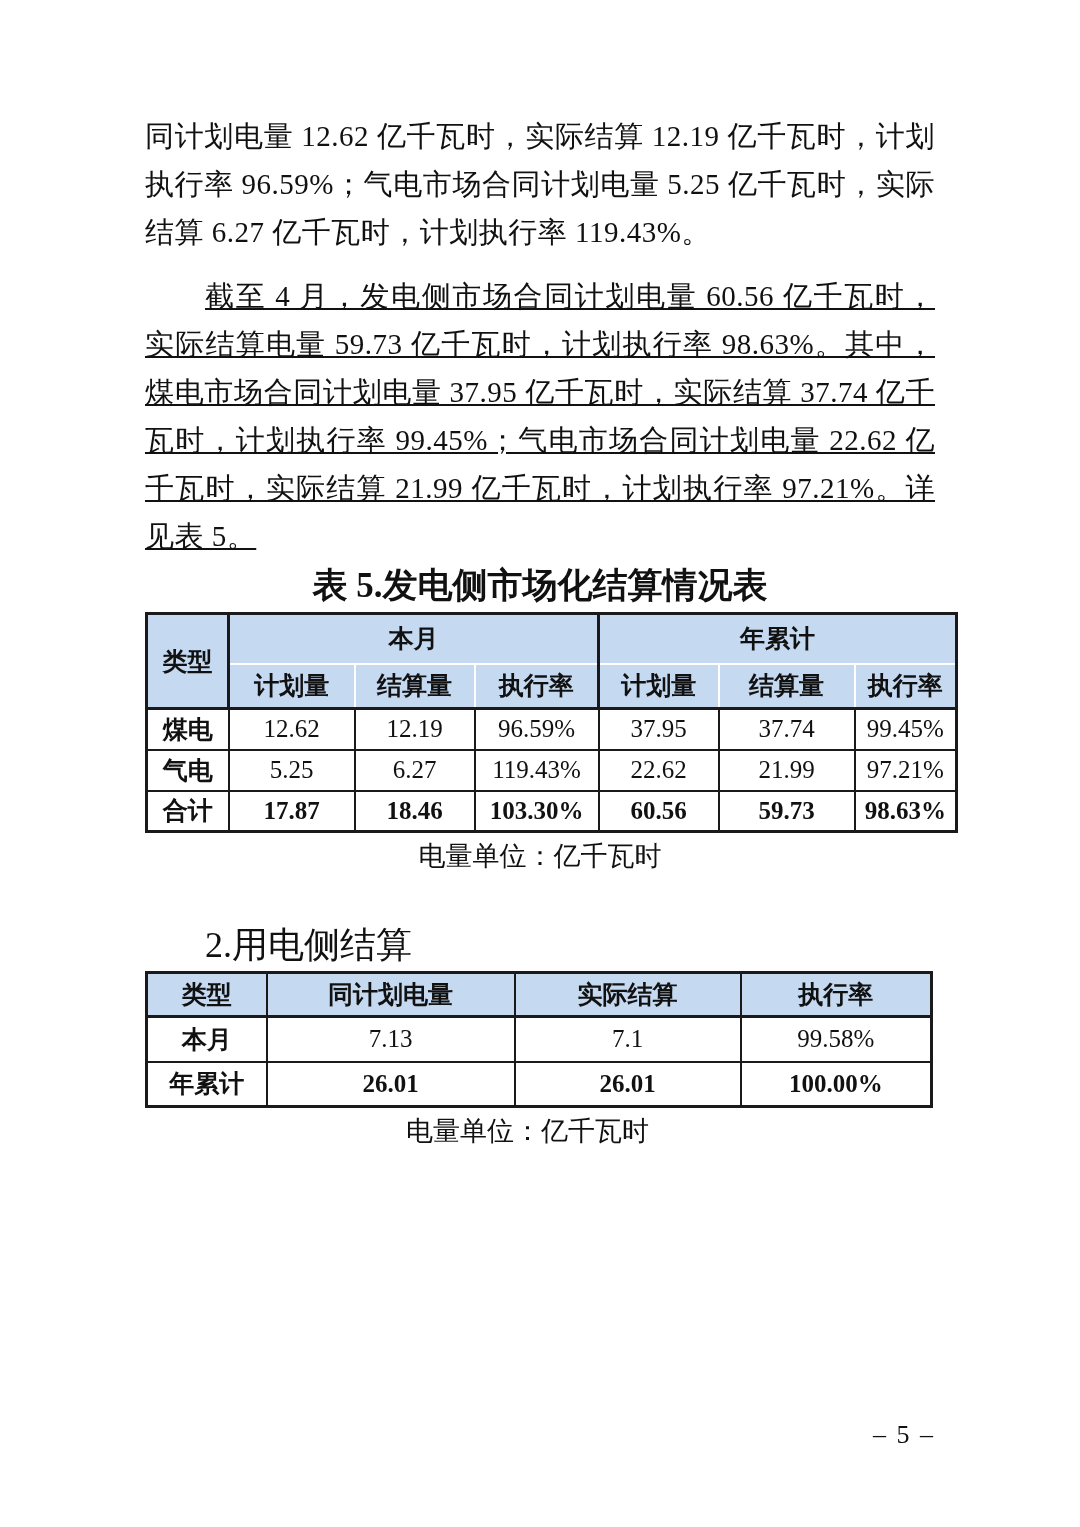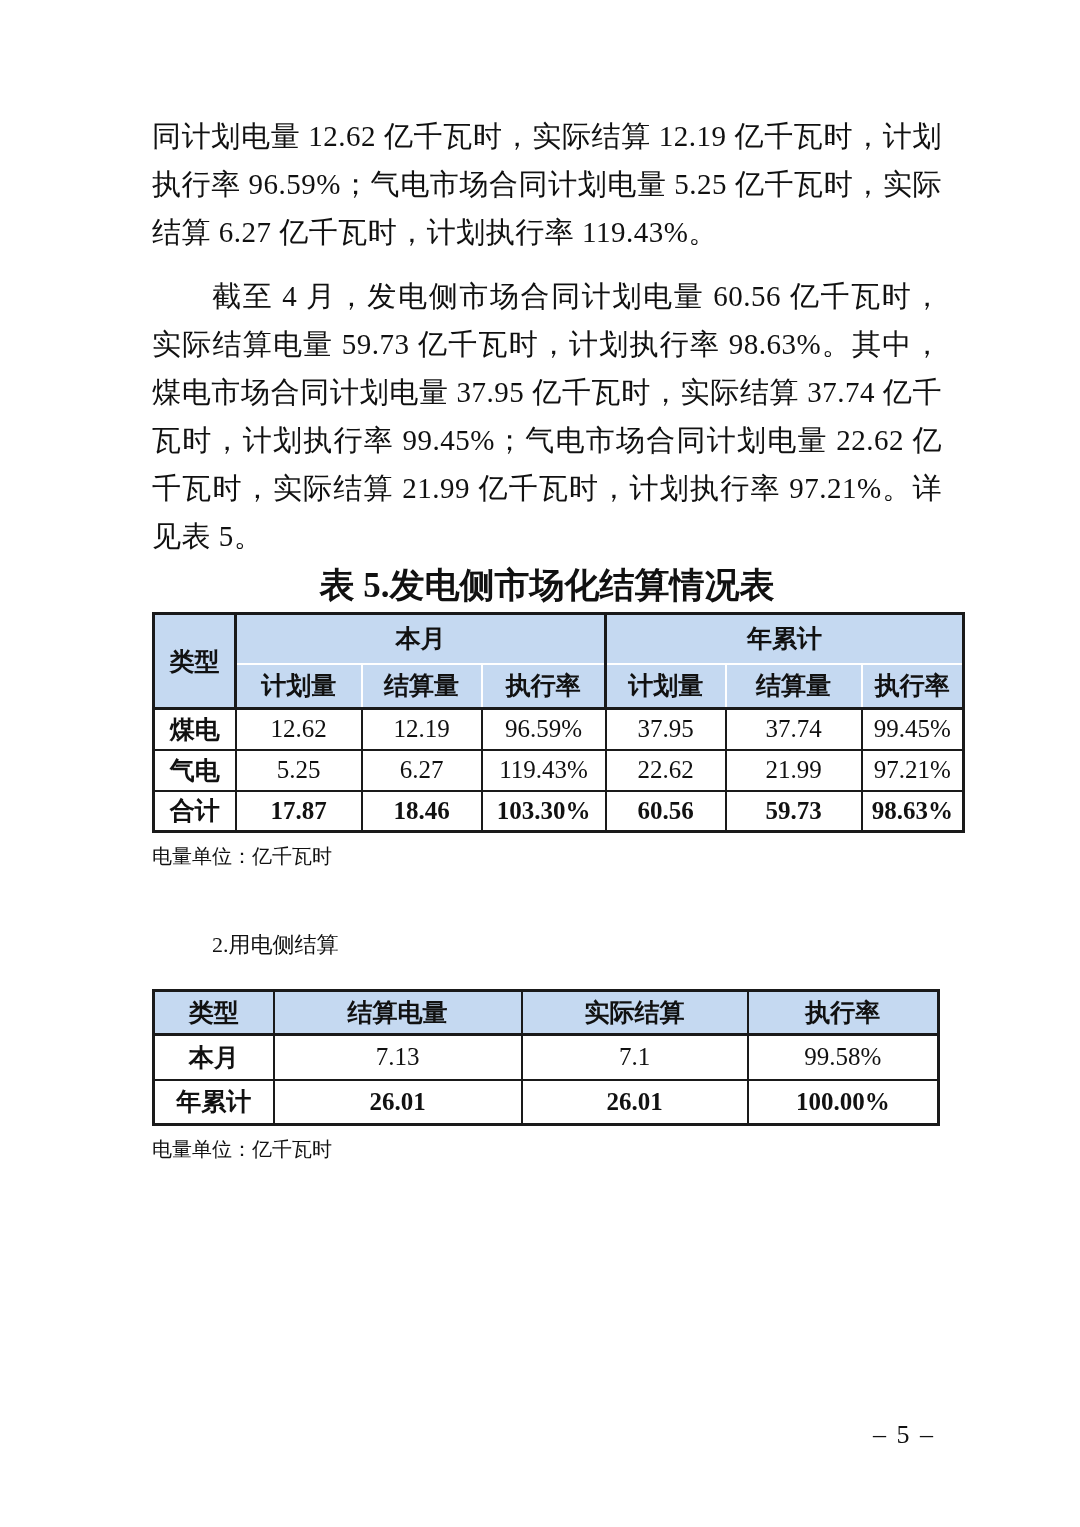--- a/index.html
+++ b/index.html
@@ -7,33 +7,33 @@
   .page{
     position:relative;
     width:1080px;height:1527px;
     background:#ffffff;
     overflow:hidden;
     font-family:"Liberation Serif","DejaVu Serif",serif;
     color:#111111;
   }
   .content{
     position:absolute;
-    left:152px;top:112px;
+    left:145px;top:112px;
     width:812px;
   }
   .para{
     margin:0 22px 0 0;
     font-size:29px;
     line-height:48px;
     text-align:justify;
     text-justify:inter-ideograph;
     letter-spacing:0.5px;
   }
   .para.indent{text-indent:60px;}
-  .gap-sm{margin-top:16px;}
+  .gap-sm{margin-top:16px;text-decoration:underline;}
   .caption{
     margin:10px 22px 10px 0;
     text-align:center;
     font-size:35px;
     font-weight:bold;
     line-height:32px;
   }
   .caption6{margin-top:6px;}
   table{
     border-collapse:collapse;
@@ -77,27 +77,27 @@
   .t6 tbody tr{height:45px;}
   td.rowlabel{
     font-family:Liberation Mono, monospace;
     font-weight:bold;
     font-size:24px;
     border-radius:18px;
   }
   tr.total td{font-weight:bold;}
   .unit-note{
     margin:8px 22px 0 0;
-    text-align:left;
-    font-size:20px;
+    text-align:center;
+    font-size:27px;
     line-height:30px;
   }
   .section-heading{
-    margin:54px 22px 24px 0;
-    font-size:22px;
+    margin:54px 22px 6px 0;
+    font-size:36px;
     line-height:40px;
     text-indent:60px;
   }
   .page-number{
     position:absolute;
     right:145px;top:1420px;
     font-size:26px;
     letter-spacing:2px;
   }
 </style>
@@ -178,21 +178,21 @@
     <table class="t6">
       <colgroup>
         <col style="width:120px">
           <col style="width:248px">
           <col style="width:226px">
           <col style="width:191px">
       </colgroup>
       <thead>
         <tr>
           <th>类型</th>
-          <th>结算电量</th>
+          <th>同计划电量</th>
           <th>实际结算</th>
           <th>执行率</th>
         </tr>
       </thead>
       <tbody>
         <tr>
           <td class="rowlabel">本月</td>
           <td>7.13</td>
           <td>7.1</td>
           <td>99.58%</td>

